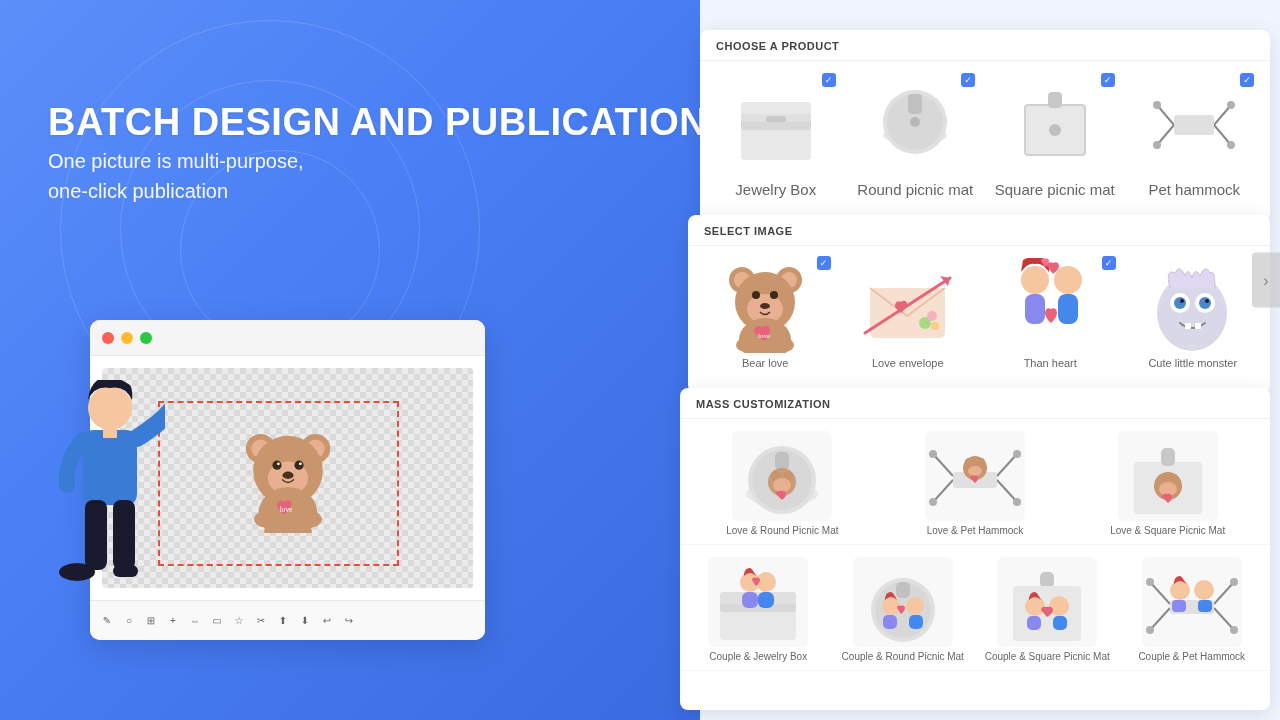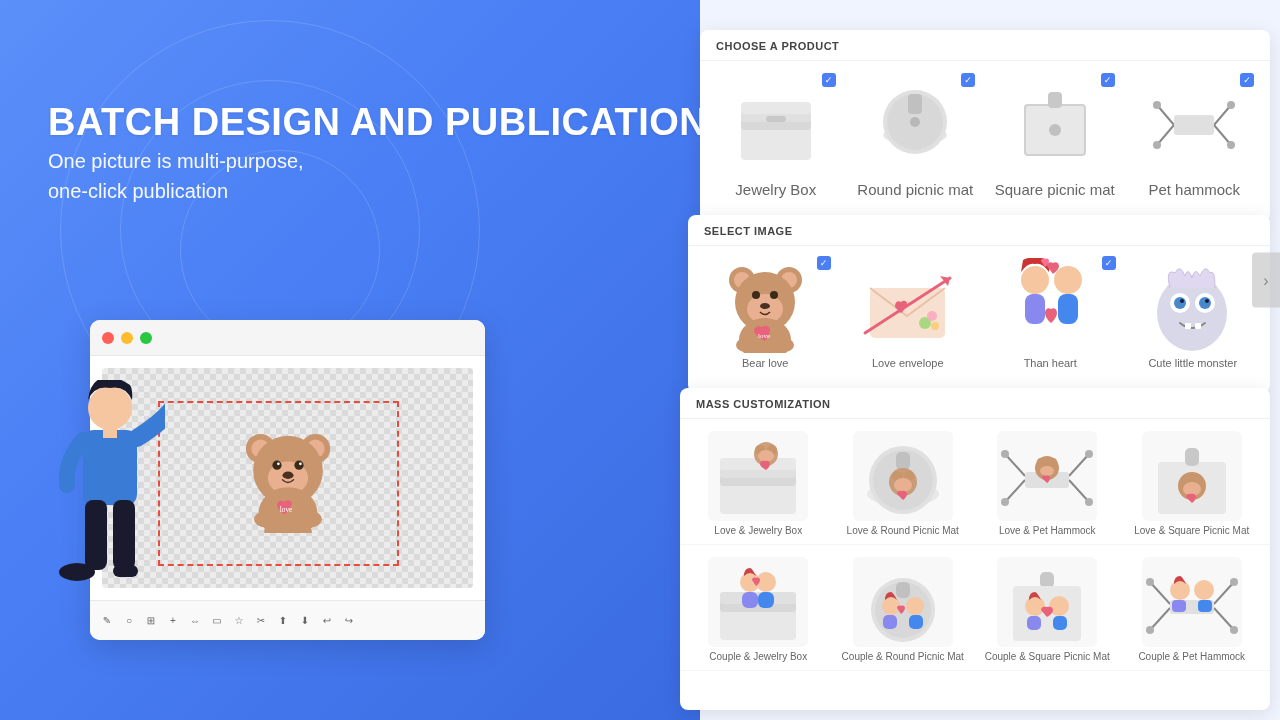--- a/index.html
+++ b/index.html
@@ -663,37 +663,20 @@
 
     </div>
   </div>
 
   <div class="panel panel-mass">
     <div class="panel-header">MASS CUSTOMIZATION</div>
     <div class="mass-grid">
 
       <div class="mass-row">
 
-        <div class="mass-item">
-          <div class="mass-thumb">
-            <svg viewBox="0 0 100 85" xmlns="http://www.w3.org/2000/svg">
-              <rect x="12" y="48" width="76" height="32" rx="4" fill="#e8e8e8"></rect>
-              <rect x="12" y="40" width="76" height="12" rx="3" fill="#d8d8d8"></rect>
-              <rect x="12" y="32" width="76" height="12" rx="3" fill="#e0e0e0"></rect>
-              <rect x="12" y="24" width="76" height="12" rx="3" fill="#e8e8e8"></rect>
-
-              <circle cx="58" cy="20" r="12" fill="#c8956c" opacity="0.9"></circle>
-              <circle cx="52" cy="16" r="5" fill="#c8956c"></circle>
-              <circle cx="64" cy="16" r="5" fill="#c8956c"></circle>
-              <ellipse cx="58" cy="22" rx="8" ry="6" fill="#e8b090"></ellipse>
-              <path d="M52 30 C52 27 55 26 57 27 C59 26 62 27 62 30 C62 33 58 36 58 36 C58 36 52 33 52 30Z" fill="#e8637a"></path>
-            </svg>
-          </div>
-          <span class="mass-label">Love &amp; Jewelry Box</span>
-        </div>
 
         <div class="mass-item">
           <div class="mass-thumb">
             <svg viewBox="0 0 100 85" xmlns="http://www.w3.org/2000/svg">
               <ellipse cx="50" cy="60" rx="36" ry="12" fill="#d0d0d0" opacity="0.4"></ellipse>
               <circle cx="50" cy="46" r="34" fill="#e0e0e0"></circle>
               <circle cx="50" cy="46" r="30" fill="#d8d8d8"></circle>
               <rect x="43" y="18" width="14" height="18" rx="5" fill="#c0c0c0"></rect>
 
               <circle cx="50" cy="48" r="14" fill="#c8956c" opacity="0.9"></circle>

